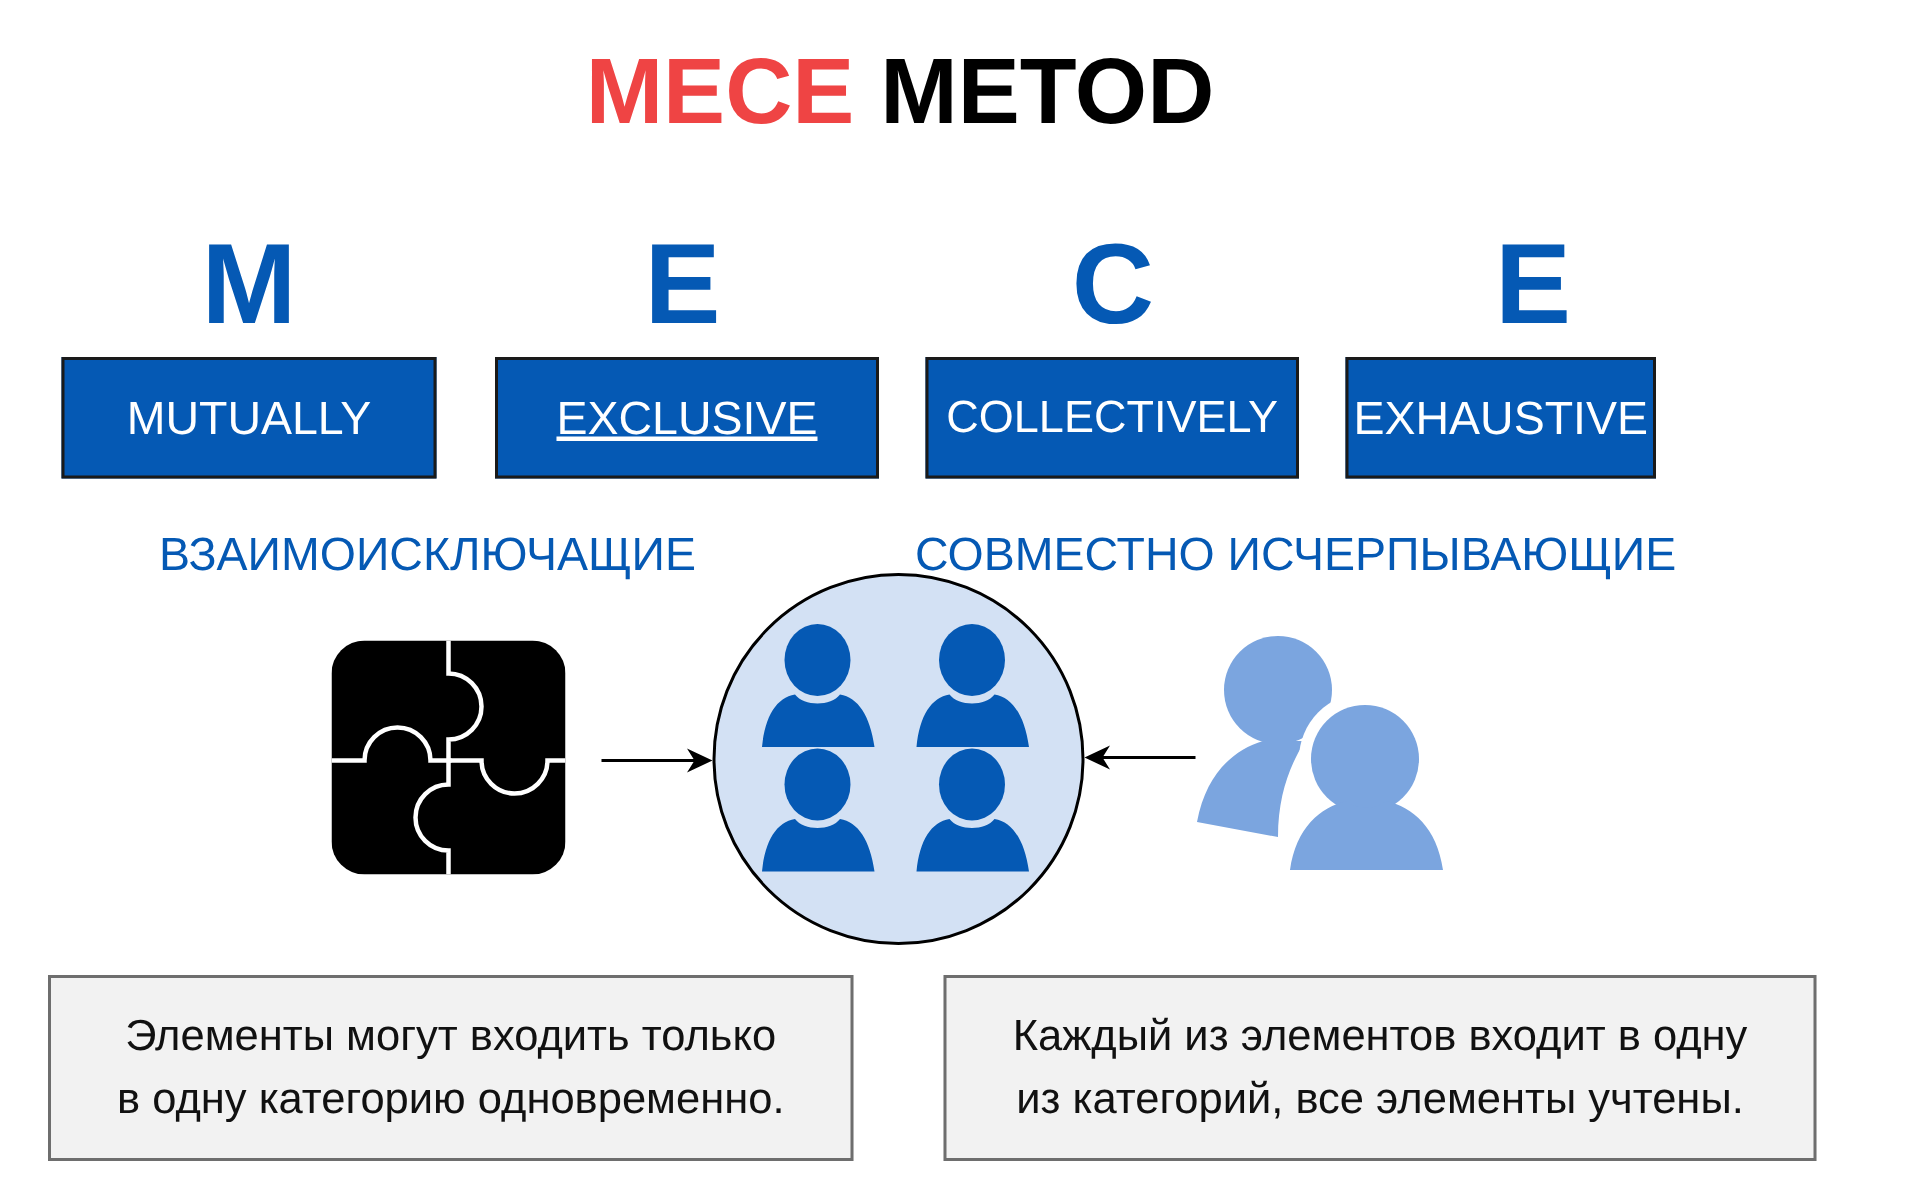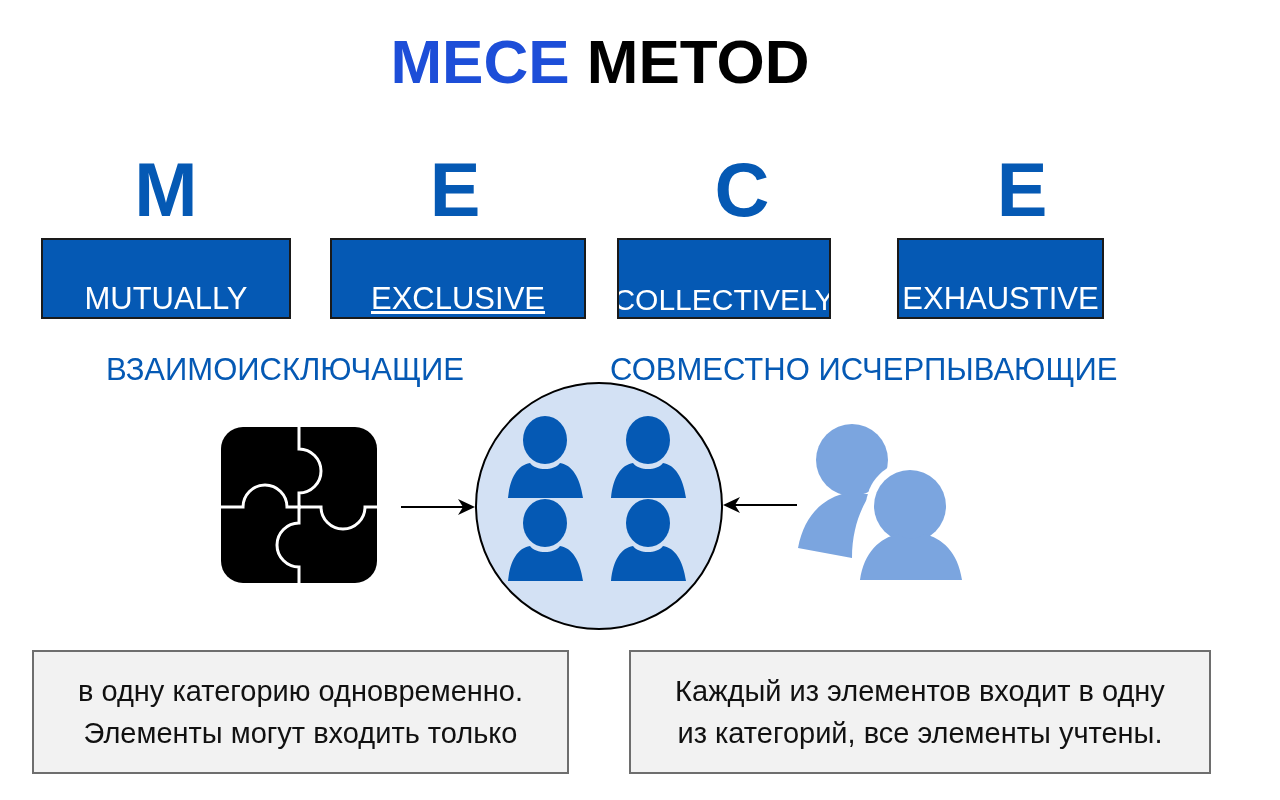--- a/index.html
+++ b/index.html
@@ -1,26 +1,26 @@
 <!DOCTYPE html>
 <html><head>
 <meta charset="utf-8">
 <style>
   html, body { margin:0; padding:0; background:#ffffff; }
   body { width:1280px; height:800px; position:relative; overflow:hidden;
          font-family:"Liberation Sans", sans-serif; }
   .title { position:absolute; left:0; width:1200px; top:24px; text-align:center;
            font-size:62px; font-weight:bold; letter-spacing:0px; line-height:76px; }
-  .title .dark { color:#1d4ed8; }
+  .title .dark { color:#ef4444; }
   .title .light { color:#000000; }
   .letter { position:absolute; top:152px; width:250px; text-align:center;
             font-size:76px; font-weight:bold; color:#0559b4; line-height:76px; }
   .word-box { position:absolute; top:238px; height:81px; background:#0559b4;
               border:2px solid #1a1a1a; box-sizing:border-box; color:#ffffff;
-              display:flex; align-items:flex-end; justify-content:center;
+              display:flex; align-items:center; justify-content:center;
               font-size:31px; white-space:nowrap; overflow:hidden; }
   .ru-label { position:absolute; top:348px; color:#0559b4; font-size:31px;
               line-height:44px; white-space:nowrap; }
   .desc-box { position:absolute; top:650px; height:124px; background:#f2f2f2;
               border:2px solid #6e6e6e; box-sizing:border-box;
               display:flex; align-items:center; justify-content:center; text-align:center;
               font-size:29px; line-height:42px; color:#111111; }
   .desc-box span { display:block; }
   svg { position:absolute; }
 </style>
@@ -36,21 +36,21 @@
 <div class="letter" style="left:330px;">E</div>
 <div class="letter" style="left:617px;">C</div>
 <div class="letter" style="left:897px;">E</div>
 
 <div class="word-box" style="left:41px; width:250px;">
   <span>MUTUALLY</span>
 </div>
 <div class="word-box" style="left:330px; width:256px;text-decoration:underline;">
   <span>EXCLUSIVE</span>
 </div>
-<div class="word-box" style="left:617px; width:214px; font-size:30px;">
+<div class="word-box" style="left:617px; width:249px; font-size:30px;">
   <span>COLLECTIVELY</span>
 </div>
 <div class="word-box" style="left:897px; width:207px;">
   <span>EXHAUSTIVE</span>
 </div>
 
 <div class="ru-label" style="left:106px;">ВЗАИМОИСКЛЮЧАЩИЕ</div>
 <div class="ru-label" style="left:610px;">СОВМЕСТНО ИСЧЕРПЫВАЮЩИЕ</div>
 
 <svg style="left:221px; top:427px;" width="156" height="156" viewBox="0 0 156 156">
@@ -109,22 +109,22 @@
     <circle cx="120" cy="86" r="44" fill="#ffffff"></circle>
     <path d="M60 170 C62 130 82 112 104 104 L138 104 C162 112 178 130 184 170 Z" fill="#ffffff"></path>
 
     <circle cx="120" cy="86" r="36"></circle>
     <path d="M70 160 C74 132 90 118 108 114 C114 120 128 120 134 114 C152 118 168 132 172 160 Z"></path>
   </g>
 </svg>
 
 <div class="desc-box" style="left:32px; width:537px;">
   <div>
+    <span>Элементы могут входить только</span>
     <span>в одну категорию одновременно.</span>
-    <span>Элементы могут входить только</span>
   </div>
 </div>
 <div class="desc-box" style="left:629px; width:582px;justify-content:center;">
   <div>
     <span>Каждый из элементов входит в одну</span>
     <span>из категорий, все элементы учтены.</span>
   </div>
 </div>
 
 </body></html>

